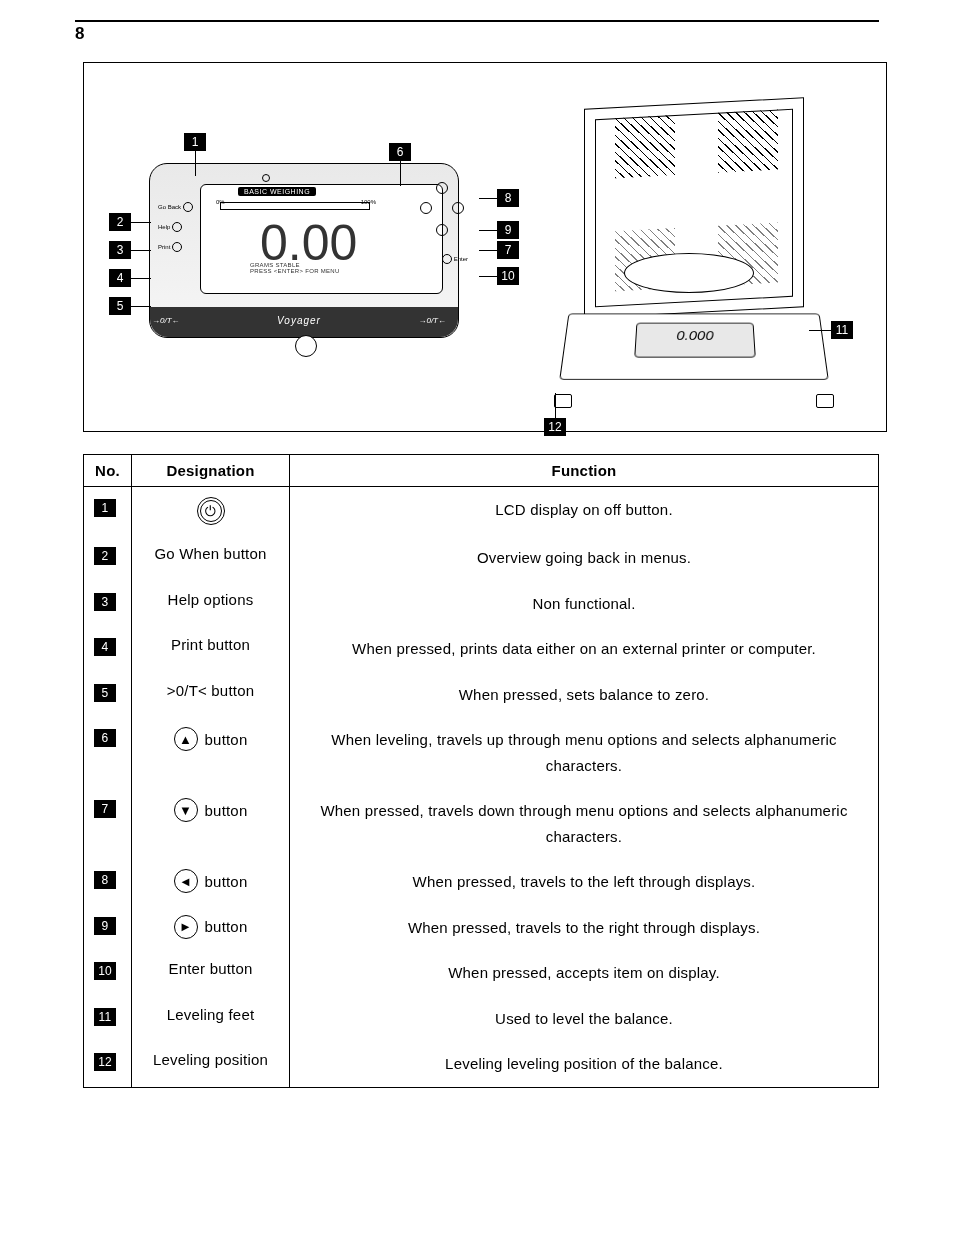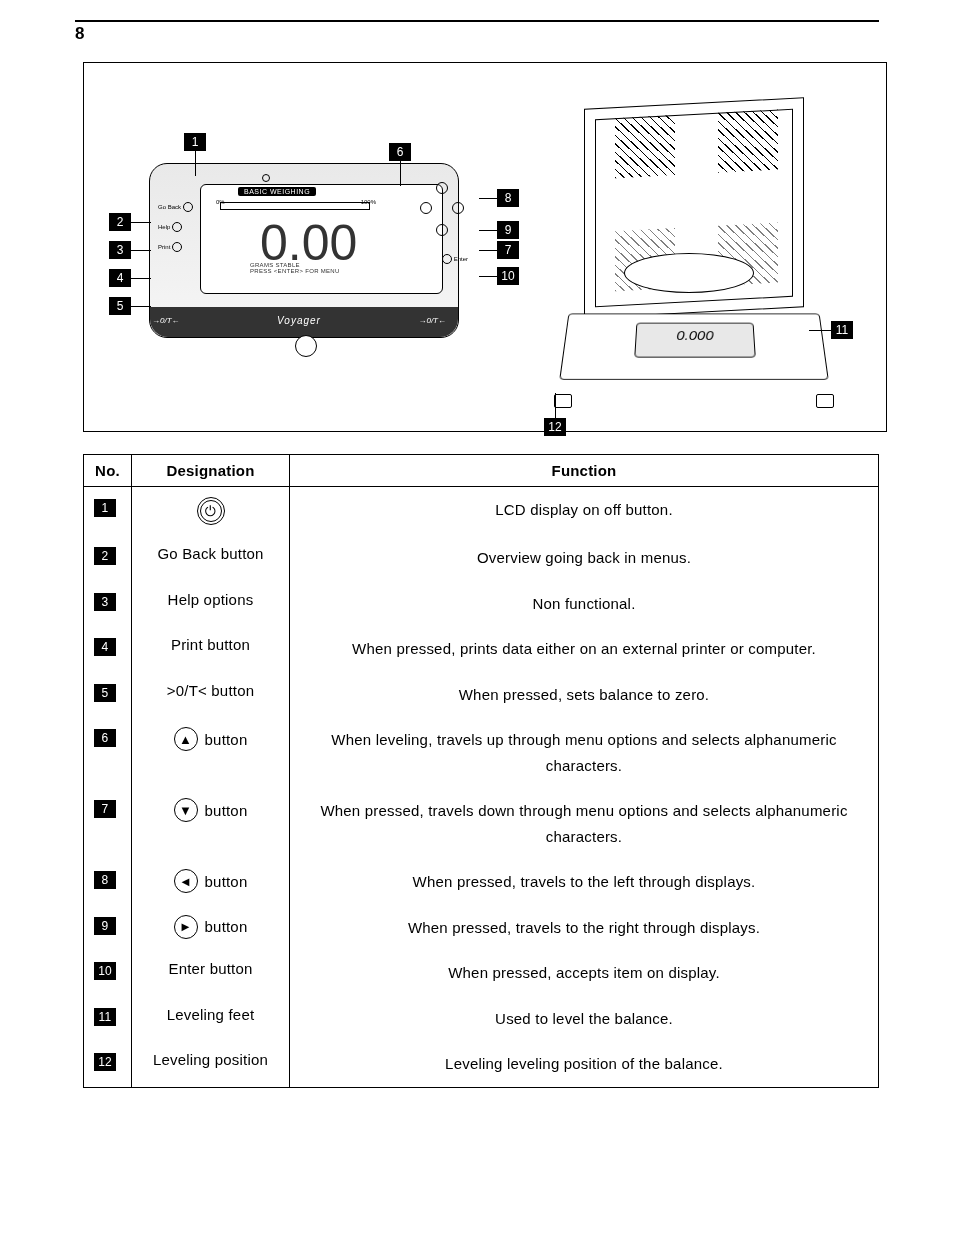--- a/index.html
+++ b/index.html
@@ -380,21 +380,21 @@
           <td class="desg"><span class="desg-inline">
               <span class="icon-circ big">
                 <span class="pwr-glyph">⏻</span>
               </span> 
             </span></td>
           <td class="func">LCD display on off button.</td>
         </tr>
         <tr>
           <td class="no"><span class="numbox">2</span></td>
           <td class="desg"><span class="desg-inline"> 
-              <span>Go Back button</span>
+              <span>Go When button</span>
             </span></td>
           <td class="func">Overview going back in menus.</td>
         </tr>
         <tr>
           <td class="no"><span class="numbox">3</span></td>
           <td class="desg"><span class="desg-inline"> 
               <span>Help options</span>
             </span></td>
           <td class="func">Non functional.</td>
         </tr>

